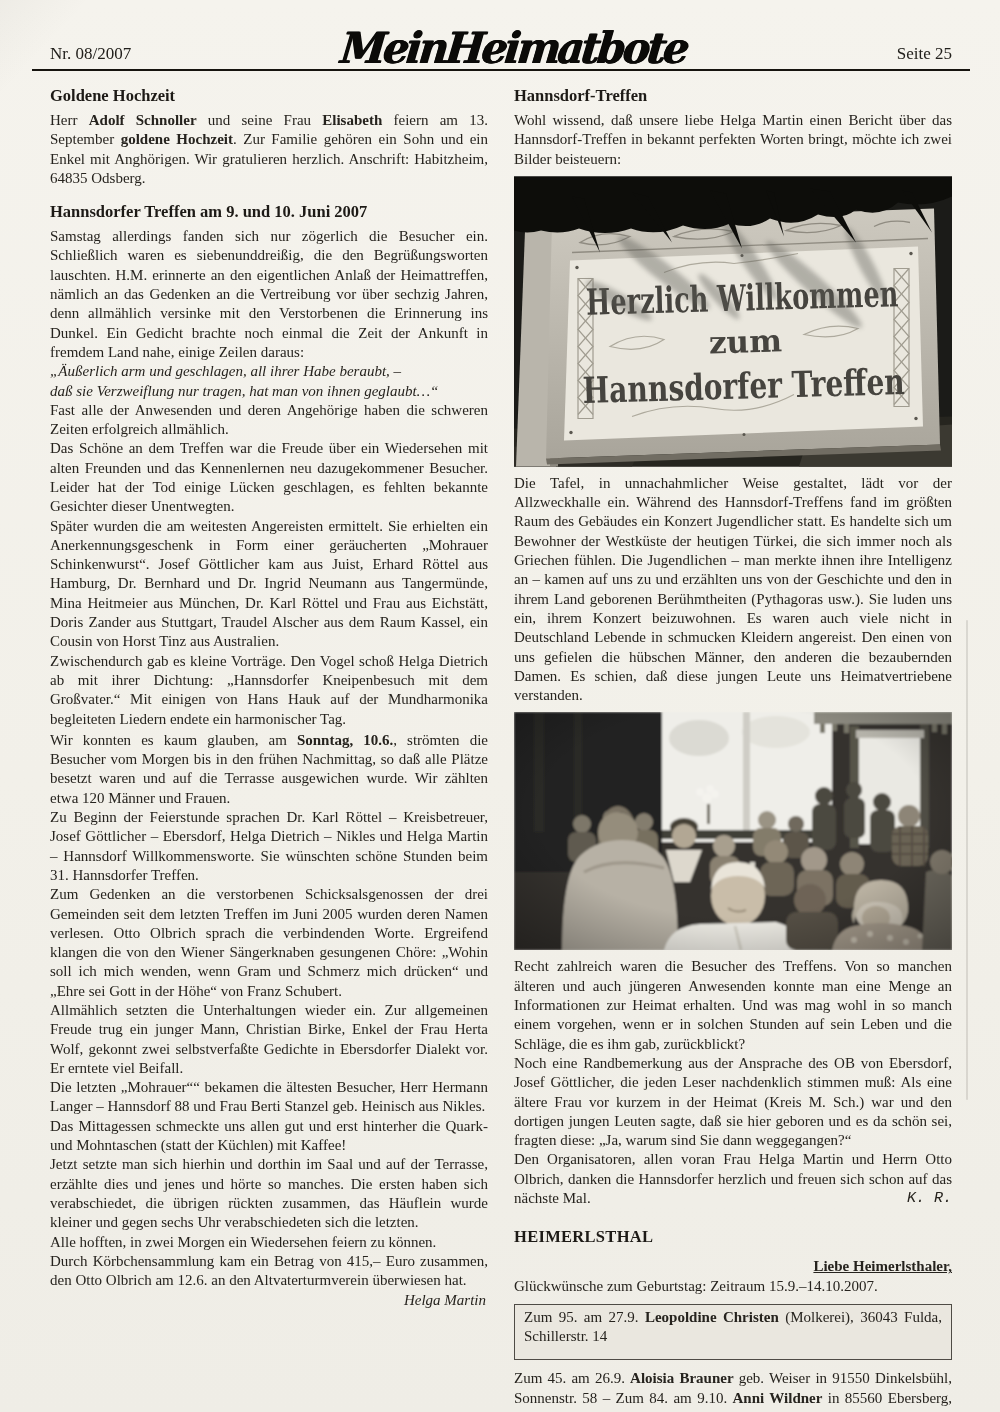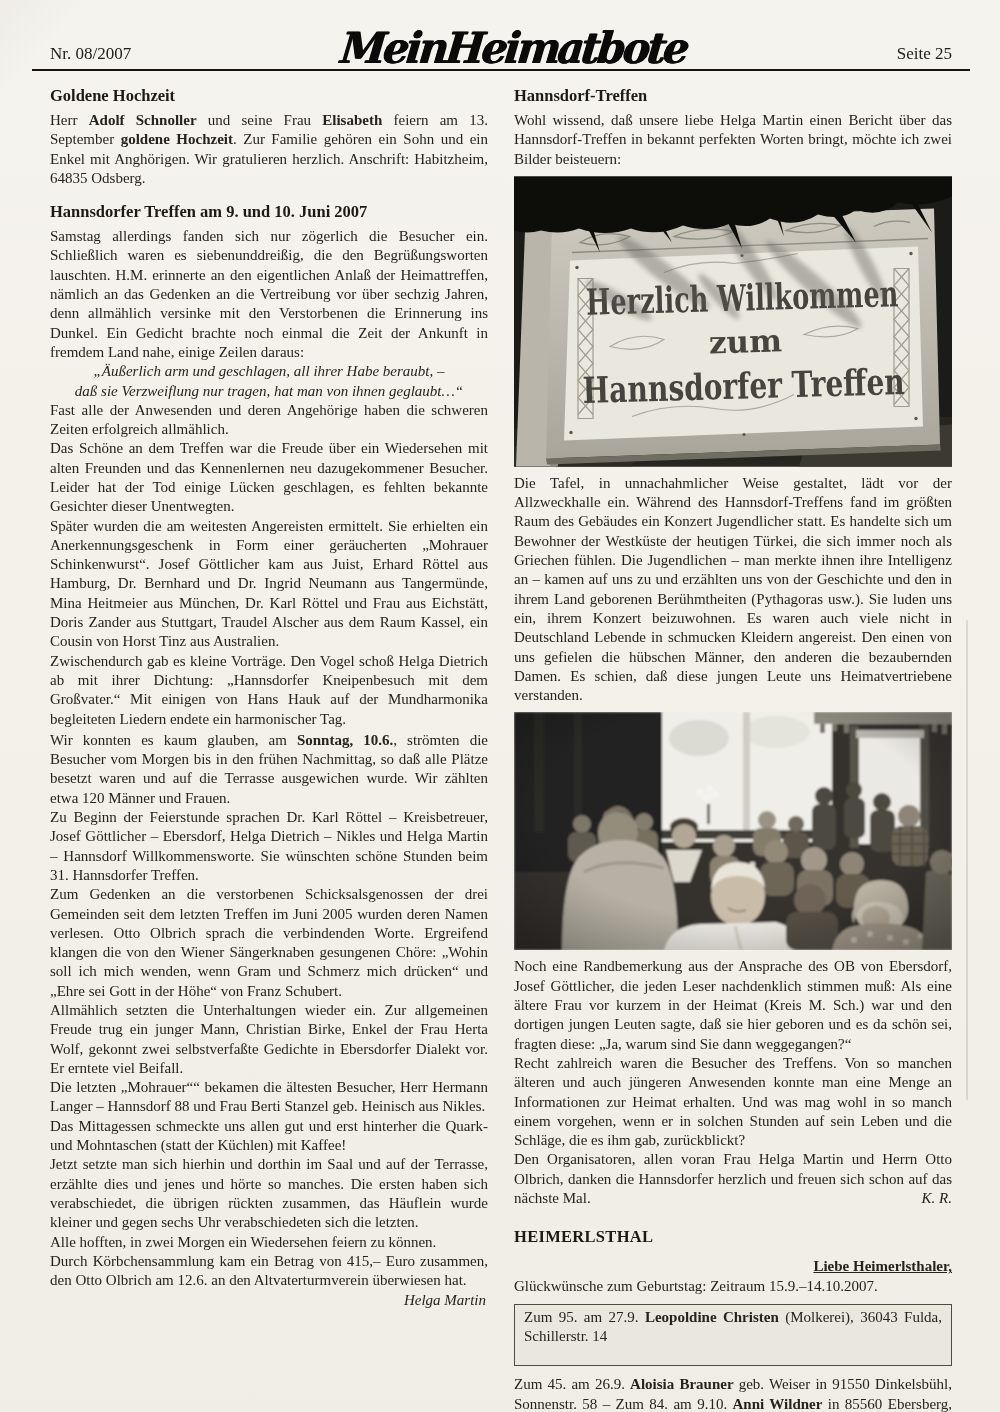--- a/index.html
+++ b/index.html
@@ -28,31 +28,31 @@
 
   hr.rule { border:none; border-top:2px solid #17140f; margin:5px 30px 0 32px; }
 
   .cols { display:flex; gap:26px; padding:13px 47px 0 50px; }
   .col { width:438px; flex:0 0 438px; }
 
   h2 { font-size:16.5px; line-height:1.15; margin:15px 0 5px; color:#1d1a16; }
   .col > h2:first-child { margin-top:3px; }
 
   p { margin:0; font-size:15px; line-height:19.3px; text-align:justify; color:#26231e; }
-  p.q { text-align:center; font-style:italic; }
+  p.q { text-align:left; font-style:italic; }
   p.sp { margin-top:2px; }
   p.sig { text-align:right; font-style:italic; padding-right:2px; margin-top:1px; }
   p.b { font-weight:bold; text-align:right;text-decoration:underline; }
-  .kr { float:right; font-style:italic; }
+  .kr { float:right; font-style:italic;font-family:Liberation Mono, monospace; }
 
   figure { margin:7px 0; width:438px; }
   figure svg { display:block; width:438px; }
 
   .h-center { text-align:left; letter-spacing:0.3px; margin:20px 0 10px; }
-  .bday-box { border:1.3px solid #4e4b45; background:#eae7df; padding:3px 9px 19px; margin:8px 0 9px; }
+  .bday-box { border:1.3px solid #4e4b45; background:#eae7df; padding:3px 9px 13px; margin:8px 0 9px; }
 
   .s-b { font-weight:bold; }
 </style>
 </head>
 <body>
 
 <div class="scan-corner"></div>
 <div class="scan-line"></div>
 
 <header class="page-header">
@@ -263,22 +263,22 @@
               <circle cx="392" cy="230" r="3"></circle>
               <circle cx="406" cy="224" r="2.5"></circle>
             </g>
           <path d="M412,160 q16,-6 26,4 l0,74 l-30,0 Z" fill="#6b665b"></path>
           <circle cx="428" cy="150" r="12" fill="#7e776a"></circle>
         </g>
         <rect width="438" height="238" fill="url(#g-vign)"></rect>
       </svg>
     </figure>
 
+    <p><span>Recht zahlreich waren die Besucher des Treffens. Von so manchen älteren und auch jüngeren Anwesenden konnte man eine Menge an Informationen zur Heimat erhalten. Und was mag wohl in so manch einem vorgehen, wenn er in solchen Stunden auf sein Leben und die Schläge, die es ihm gab, zurückblickt?</span></p>
     <p><span>Noch eine Randbemerkung aus der Ansprache des OB von Ebersdorf, Josef Göttlicher, die jeden Leser nachdenklich stimmen muß: Als eine ältere Frau vor kurzem in der Heimat (Kreis M. Sch.) war und den dortigen jungen Leuten sagte, daß sie hier geboren und es da schön sei, fragten diese: „Ja, warum sind Sie dann weggegangen?“</span></p>
-    <p><span>Recht zahlreich waren die Besucher des Treffens. Von so manchen älteren und auch jüngeren Anwesenden konnte man eine Menge an Informationen zur Heimat erhalten. Und was mag wohl in so manch einem vorgehen, wenn er in solchen Stunden auf sein Leben und die Schläge, die es ihm gab, zurückblickt?</span></p>
     <p><span><span>Den Organisatoren, allen voran Frau Helga Martin und Herrn Otto Olbrich, danken die Hannsdorfer herzlich und freuen sich schon auf das nächste Mal.</span></span> <span class="kr">K. R.</span></p>
 
     <h2 class="h-center">HEIMERLSTHAL</h2>
     <p class="b">Liebe Heimerlsthaler,</p>
     <p>Glückwünsche zum Geburtstag: Zeitraum 15.9.–14.10.2007.</p>
     <div class="bday-box">
       <p><span>Zum 95. am 27.9. </span><span class="s-b">Leopoldine Christen</span><span> (Molkerei), 36043 Fulda, Schillerstr. 14</span></p>
     </div>
     <p><span>Zum 45. am 26.9. </span><span class="s-b">Aloisia Brauner</span><span> geb. Weiser in 91550 Dinkelsbühl, Sonnenstr. 58 – Zum 84. am 9.10. </span><span class="s-b">Anni Wildner</span><span> in 85560 Ebersberg, Burggasse 8.</span></p>
   </section>

